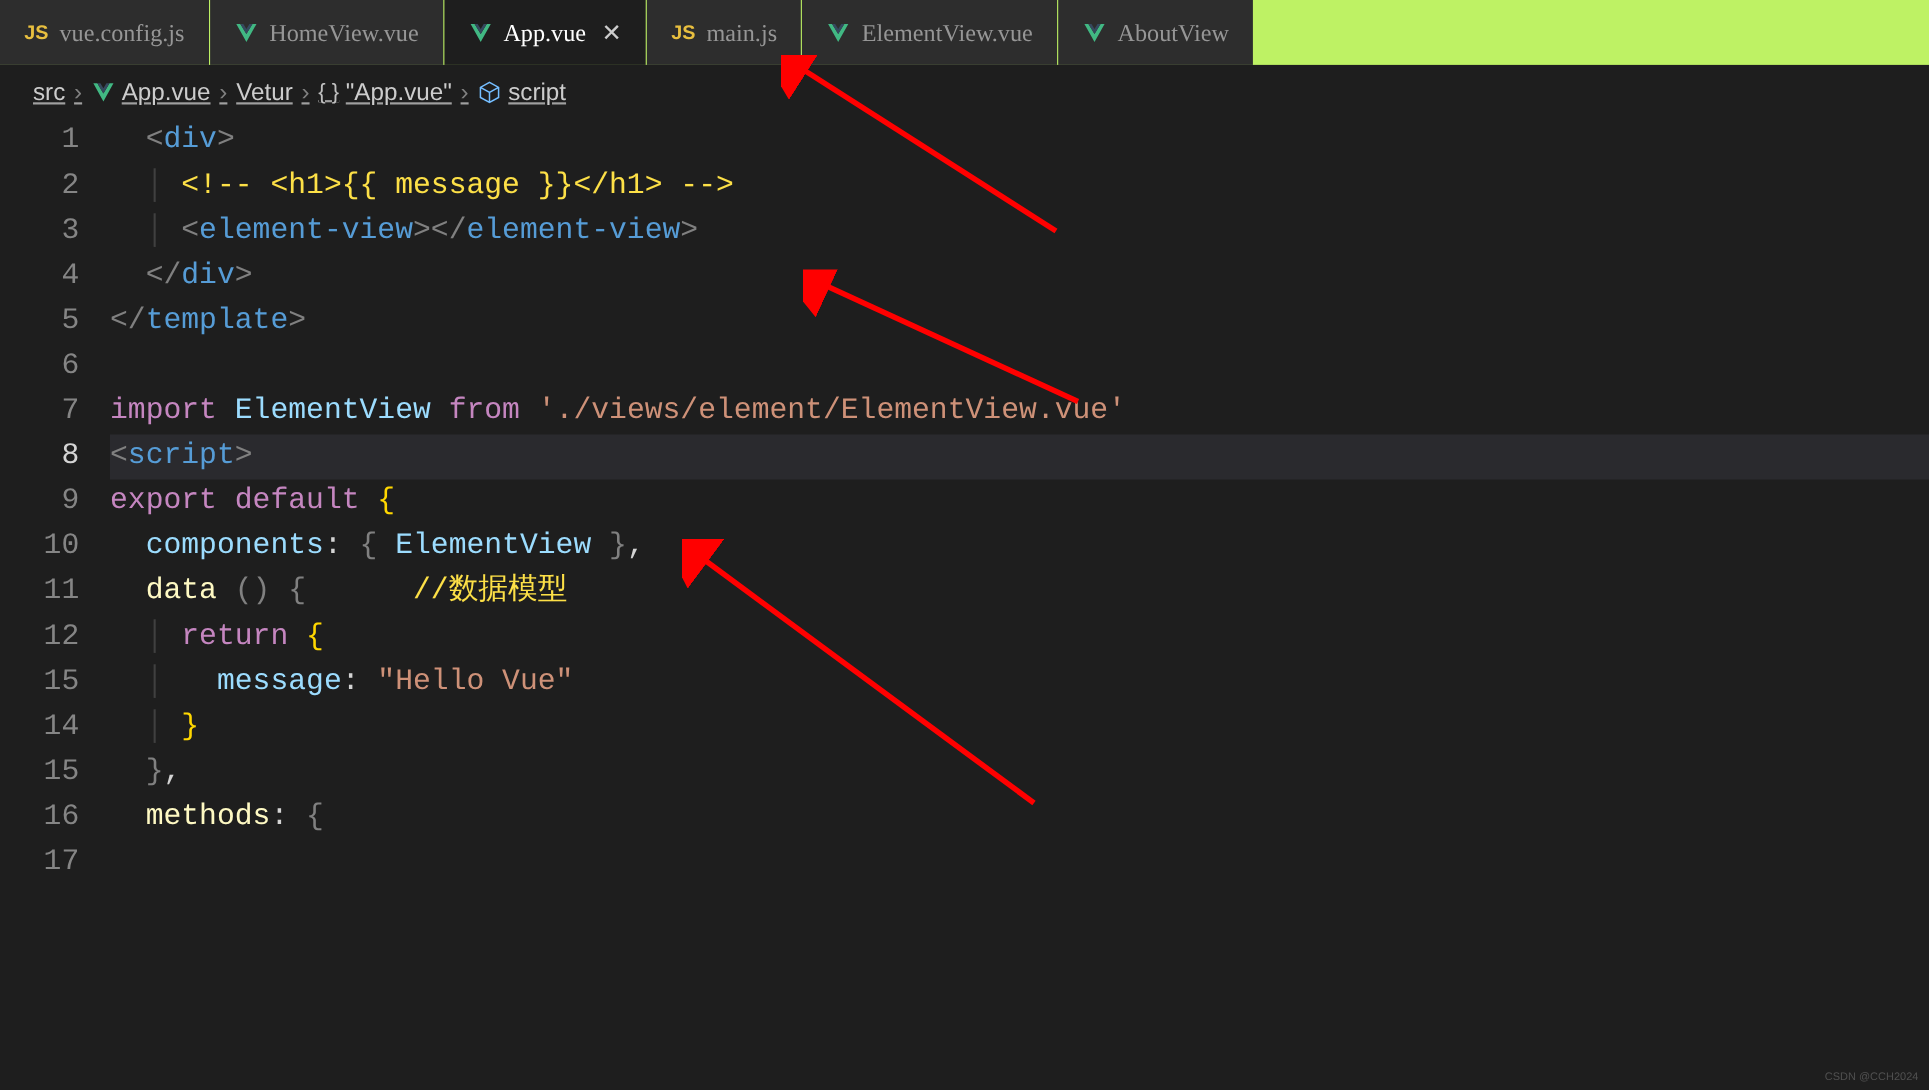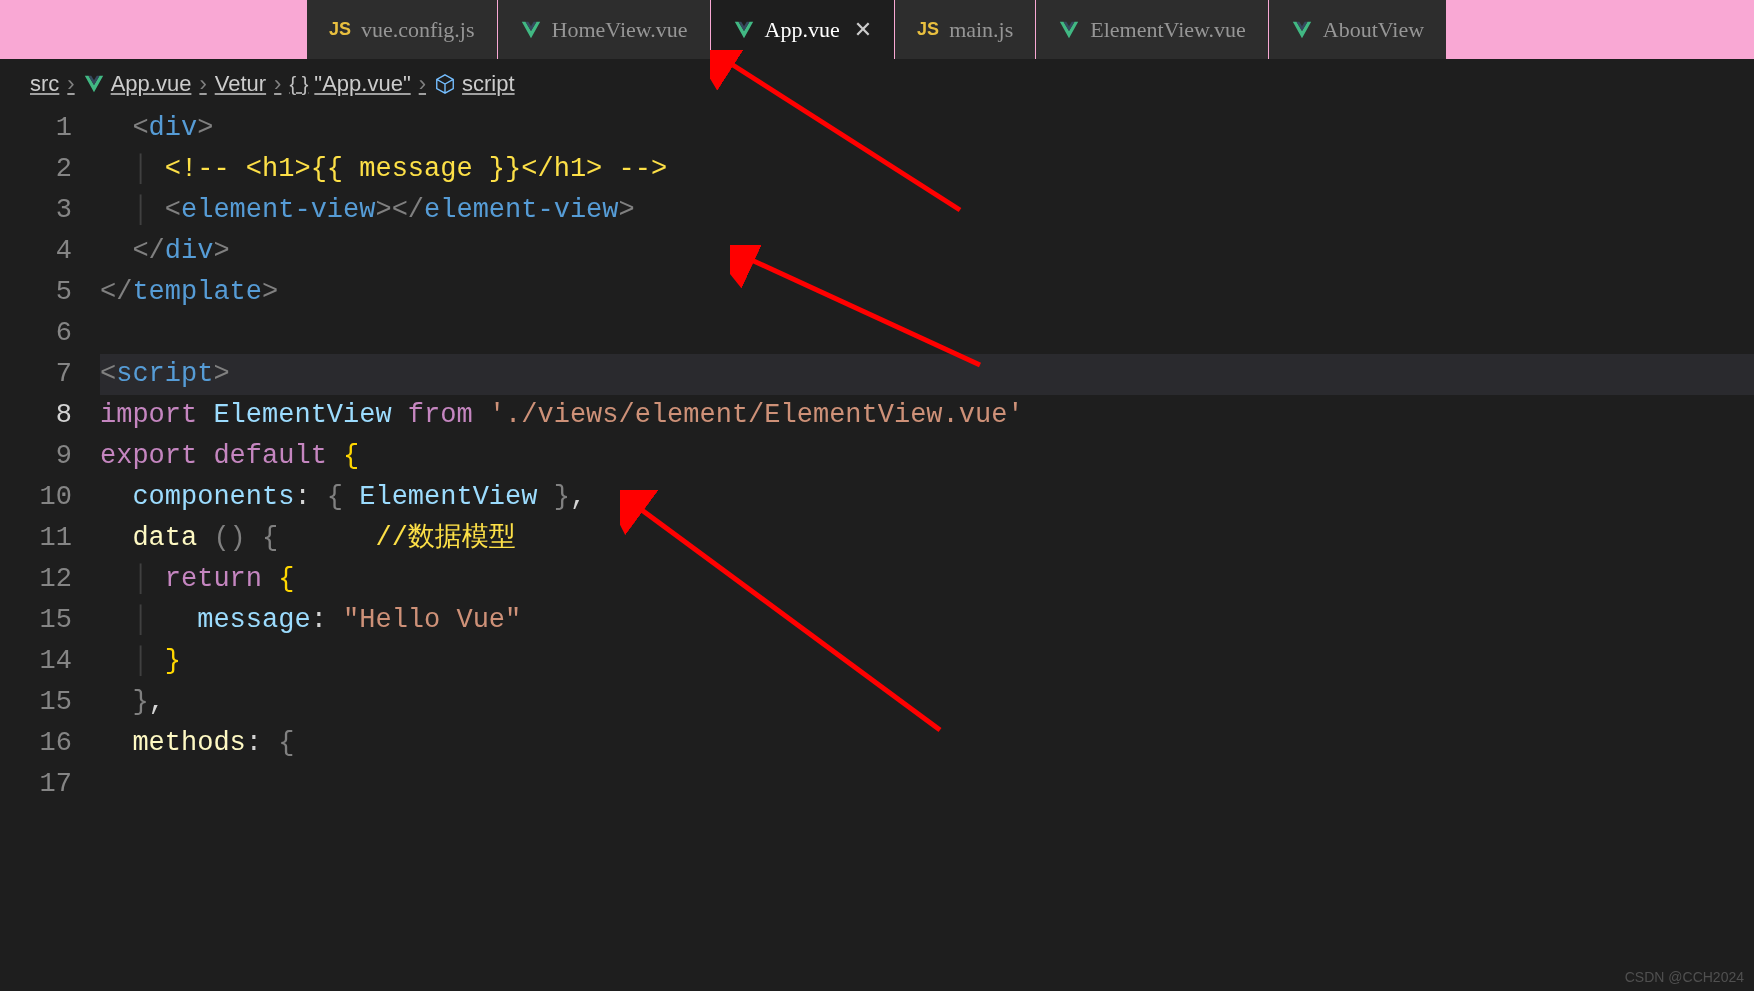--- a/index.html
+++ b/index.html
@@ -11,24 +11,23 @@
       background: #1e1e1e;
       font-family: 'Segoe UI', Tahoma, sans-serif;
       color: #cccccc;
       overflow: hidden;
       width: 1754px;
       height: 991px;
       position: relative;
     }
     .tabs {
       display: flex;
-      background: #f9a8d4;
+      background: #bef264;
       height: 60px;
       border-bottom: 1px solid #1e1e1e;
-      justify-content: center;
     }
     .tab {
       display: flex;
       align-items: center;
       padding: 0 22px;
       height: 100%;
       background: #2d2d2d;
       margin-right: 1px;
       cursor: pointer;
       white-space: nowrap;
@@ -136,21 +135,21 @@
     .c-keyword { color: #c586c0; }
     .c-var { color: #9cdcfe; }
     .c-func { color: #fef9c3; }
     .c-string { color: #ce9178; }
     .c-brace { color: #ffd700; }
     .c-text { color: #d4d4d4; }
     .watermark {
       position: absolute;
       bottom: 6px;
       right: 10px;
-      font-size: 14px;
+      font-size: 10px;
       color: #505050;
       font-family: sans-serif;
     }
   </style>
 </head>
 <body>
 
 <div class="tabs" id="tabs-container">
     <div class="tab">
       <span class="icon js-icon">JS</span>
@@ -253,22 +252,22 @@
       <span class="ln">16</span>
       <span class="ln">17</span>
     </div>
   <div class="code" id="code-container">
       <span class="code-line">  <span class="c-punc">&lt;</span><span class="c-tag">div</span><span class="c-punc">&gt;</span></span>
       <span class="code-line">  <span class="guide">│ </span><span class="c-comment">&lt;!-- &lt;h1&gt;{{ message }}&lt;/h1&gt; --&gt;</span></span>
       <span class="code-line">  <span class="guide">│ </span><span class="c-punc">&lt;</span><span class="c-tag">element-view</span><span class="c-punc">&gt;&lt;/</span><span class="c-tag">element-view</span><span class="c-punc">&gt;</span></span>
       <span class="code-line">  <span class="c-punc">&lt;/</span><span class="c-tag">div</span><span class="c-punc">&gt;</span></span>
       <span class="code-line"><span class="c-punc">&lt;/</span><span class="c-tag">template</span><span class="c-punc">&gt;</span></span>
       <span class="code-line">&nbsp;</span>
+      <span class="code-line"><span class="c-keyword">import</span> <span class="c-var">ElementView</span> <span class="c-keyword">from</span> <span class="c-string">'./views/element/ElementView.vue'</span></span>
       <span class="code-line current"><span class="c-punc">&lt;</span><span class="c-tag">script</span><span class="c-punc">&gt;</span></span>
-      <span class="code-line"><span class="c-keyword">import</span> <span class="c-var">ElementView</span> <span class="c-keyword">from</span> <span class="c-string">'./views/element/ElementView.vue'</span></span>
       <span class="code-line"><span class="c-keyword">export</span> <span class="c-keyword">default</span> <span class="c-brace">{</span></span>
       <span class="code-line">  <span class="c-var">components</span><span class="c-text">:</span> <span class="c-punc">{</span> <span class="c-var">ElementView</span> <span class="c-punc">}</span><span class="c-text">,</span></span>
       <span class="code-line">  <span class="c-func">data</span> <span class="c-punc">() {</span>      <span class="c-comment">//数据模型</span></span>
       <span class="code-line">  <span class="guide">│ </span><span class="c-keyword">return</span> <span class="c-brace">{</span></span>
       <span class="code-line">  <span class="guide">│ </span>  <span class="c-var">message</span><span class="c-text">:</span> <span class="c-string">"Hello Vue"</span></span>
       <span class="code-line">  <span class="guide">│ </span><span class="c-brace">}</span></span>
       <span class="code-line">  <span class="c-punc">}</span><span class="c-text">,</span></span>
       <span class="code-line">  <span class="c-func">methods</span><span class="c-text">:</span> <span class="c-punc">{</span></span>
     </div>
 </div>

